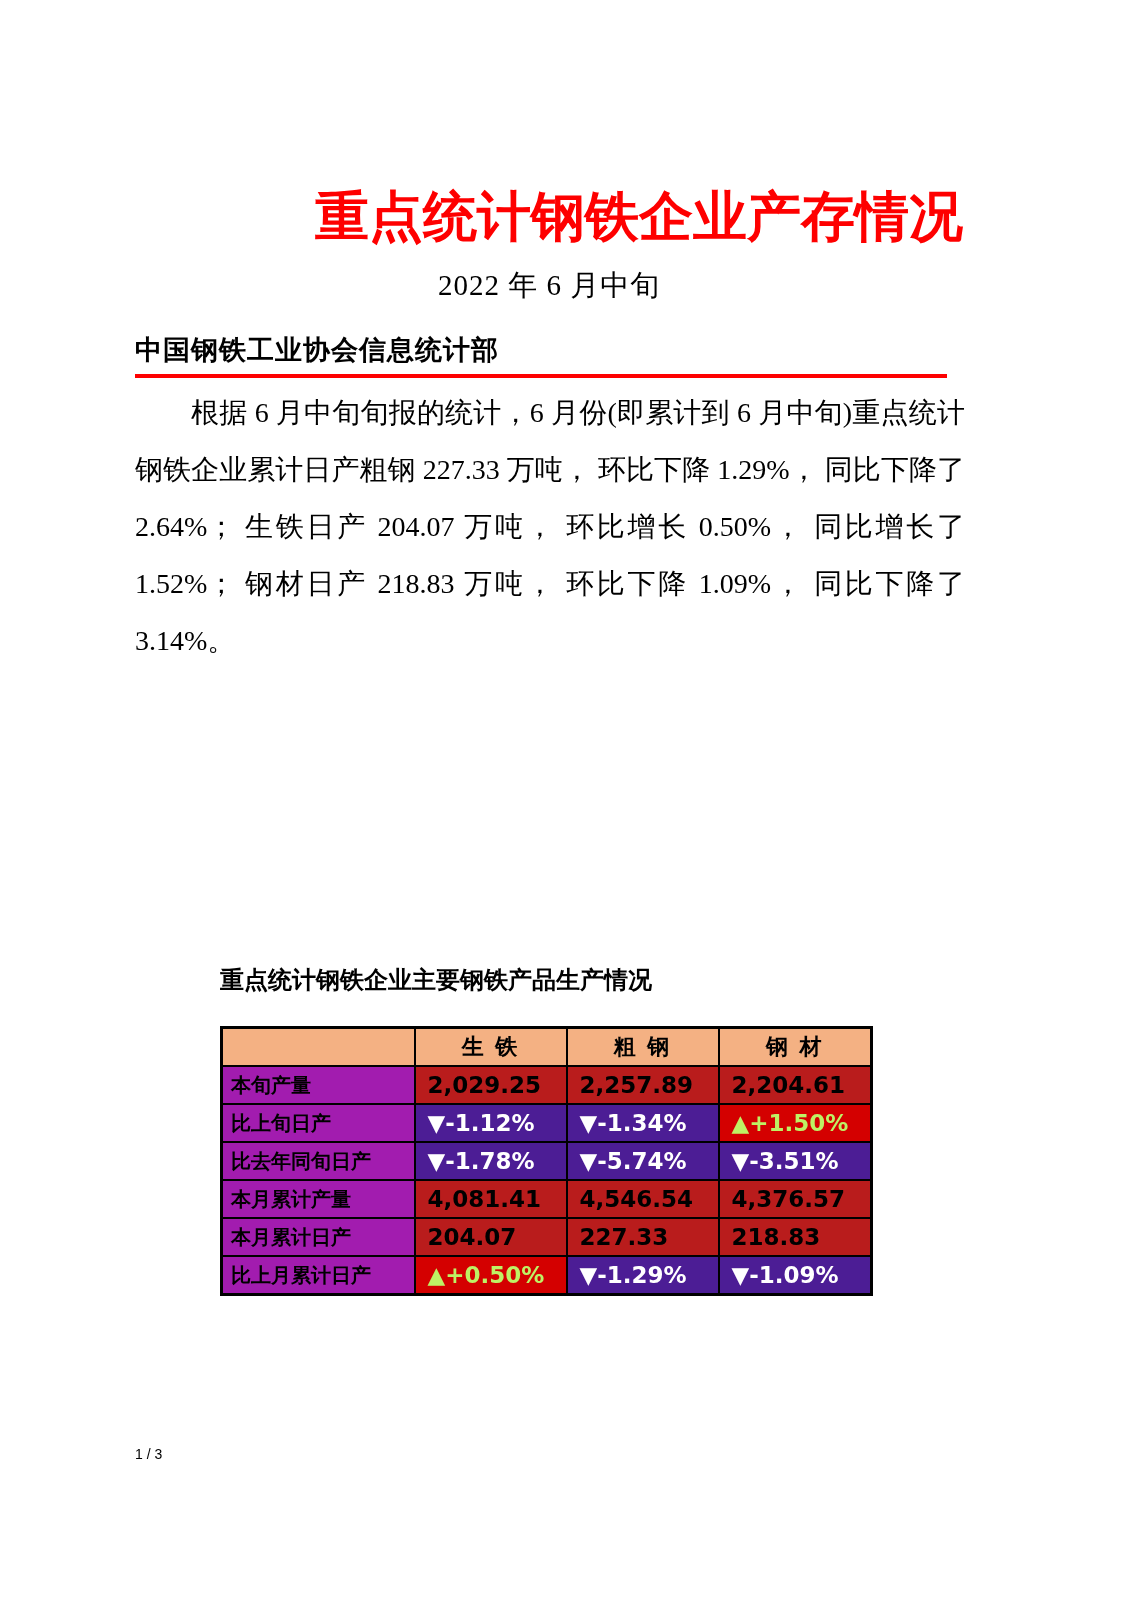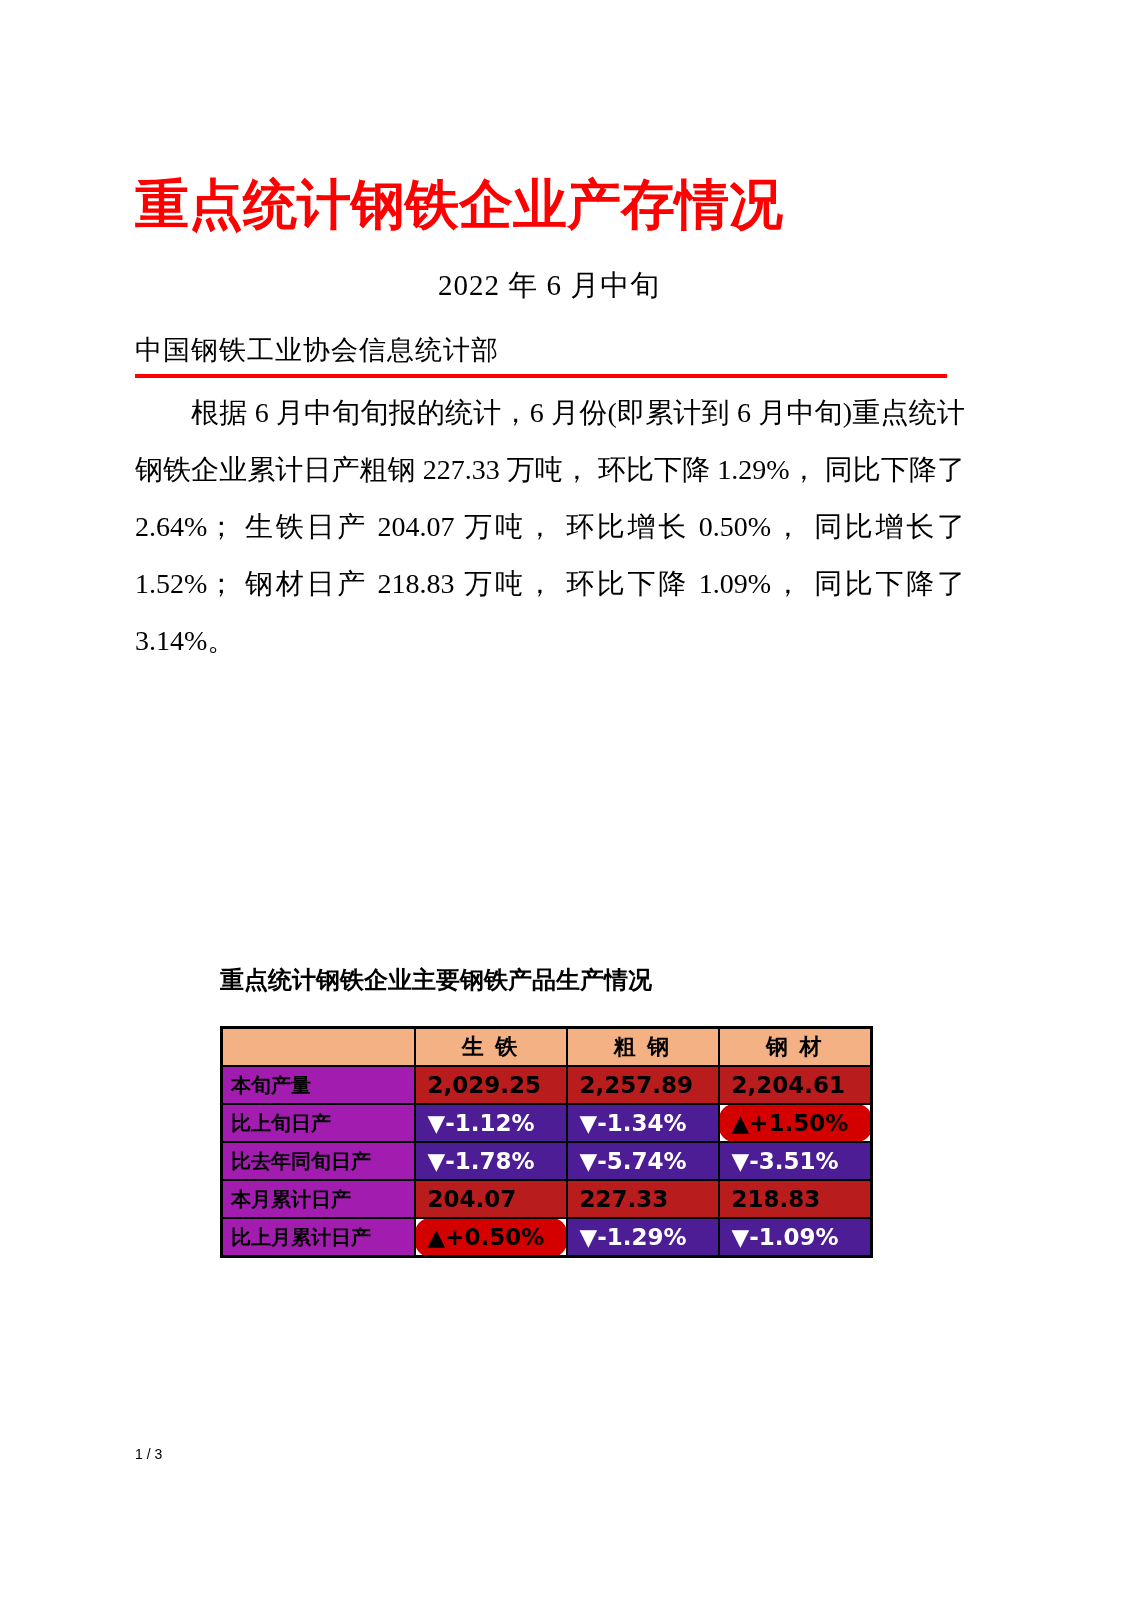--- a/index.html
+++ b/index.html
@@ -9,43 +9,44 @@
     width: 1131px;
     height: 1600px;
     background: #ffffff;
     color: #000;
     font-family: "Liberation Serif", "DejaVu Serif", serif;
     overflow: hidden;
   }
 
   .doc-title {
     position: absolute;
-    top: 164px; left: 135px; width: 828px;
+    top: 176px; left: 135px; width: 828px;
     margin: 0;
-    text-align: left;
+    text-align: right;
     font-family: "Liberation Sans", "DejaVu Sans", sans-serif;
     font-weight: 900;
     font-size: 54px;
     line-height: 80px;
     color: #fe0000;
   }
 
   .doc-subtitle {
     position: absolute;
     top: 266px; left: 135px; width: 828px;
     text-align: center;
     font-size: 29px;
     letter-spacing: 1px;
   }
 
   .dept {
     position: absolute;
     top: 332px; left: 135px;
     font-size: 27px;
     letter-spacing: 1px;
+    font-weight: bold;
   }
 
   .red-rule {
     position: absolute;
     top: 374px; left: 135px;
     width: 812px; height: 4px;
     background: #fe0000;
   }
 
   .body-text {
@@ -95,21 +96,21 @@
     text-align: left;
     padding-left: 8px;
   }
   table.prod td.cell {
     background: #b91c1c;
     font-size: 23px;
     font-weight: bold;
     text-align: left;
     padding-left: 12px;
   }
-  table.prod td.cell.up   { background: #d40000; color: #000000; border-radius: 15px; }
+  table.prod td.cell.up   { background: #d40000; color: #bef264; }
   table.prod td.cell.down { background: #4c1d95; color: #ffffff; }
 
   .page-footer {
     position: absolute;
     top: 1446px; left: 135px; width: 828px;
     font-family: "Liberation Sans", "DejaVu Sans", sans-serif;
     font-size: 14px;
   }
 </style>
 </head>
@@ -157,20 +158,26 @@
           <td class="cell down">▼-1.34%</td>
           <td class="cell up">▲+1.50%</td>
         </tr>
         <tr>
           <th class="row-label">比去年同旬日产</th>
           <td class="cell down">▼-1.78%</td>
           <td class="cell down">▼-5.74%</td>
           <td class="cell down">▼-3.51%</td>
         </tr>
         <tr>
+          <th class="row-label">本月累计产量</th>
+          <td class="cell ">4,081.41</td>
+          <td class="cell ">4,546.54</td>
+          <td class="cell ">4,376.57</td>
+        </tr>
+        <tr>
           <th class="row-label">本月累计日产</th>
           <td class="cell ">204.07</td>
           <td class="cell ">227.33</td>
           <td class="cell ">218.83</td>
         </tr>
         <tr>
           <th class="row-label">比上月累计日产</th>
           <td class="cell up">▲+0.50%</td>
           <td class="cell down">▼-1.29%</td>
           <td class="cell down">▼-1.09%</td>

